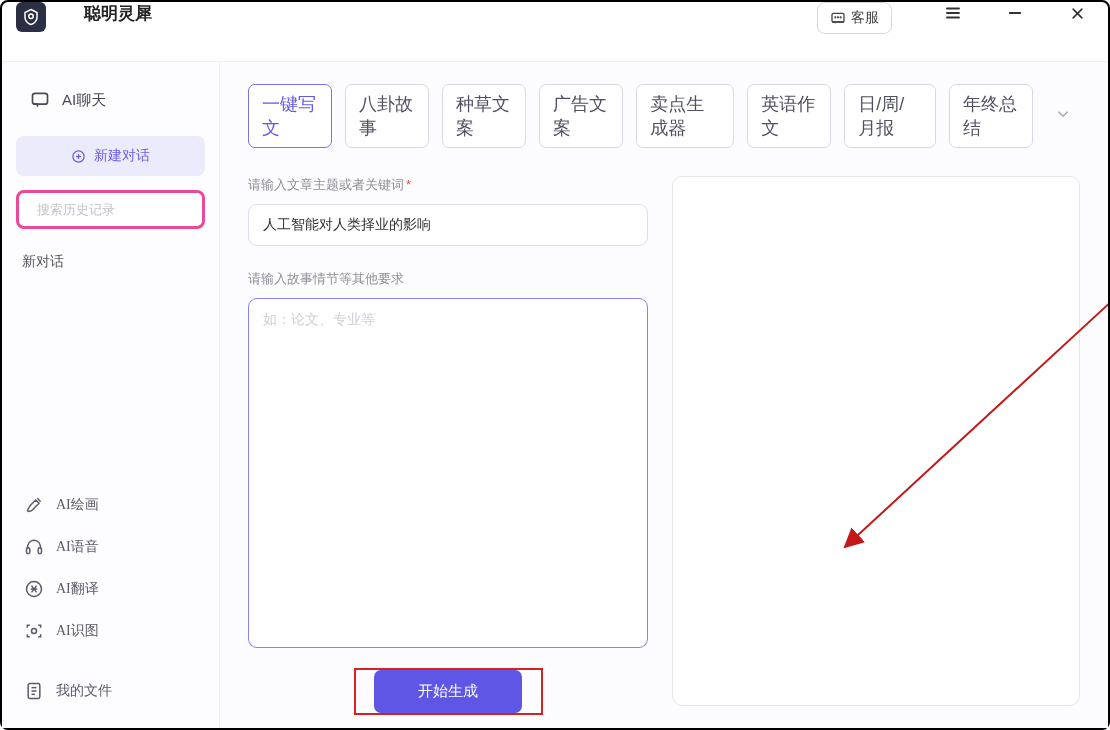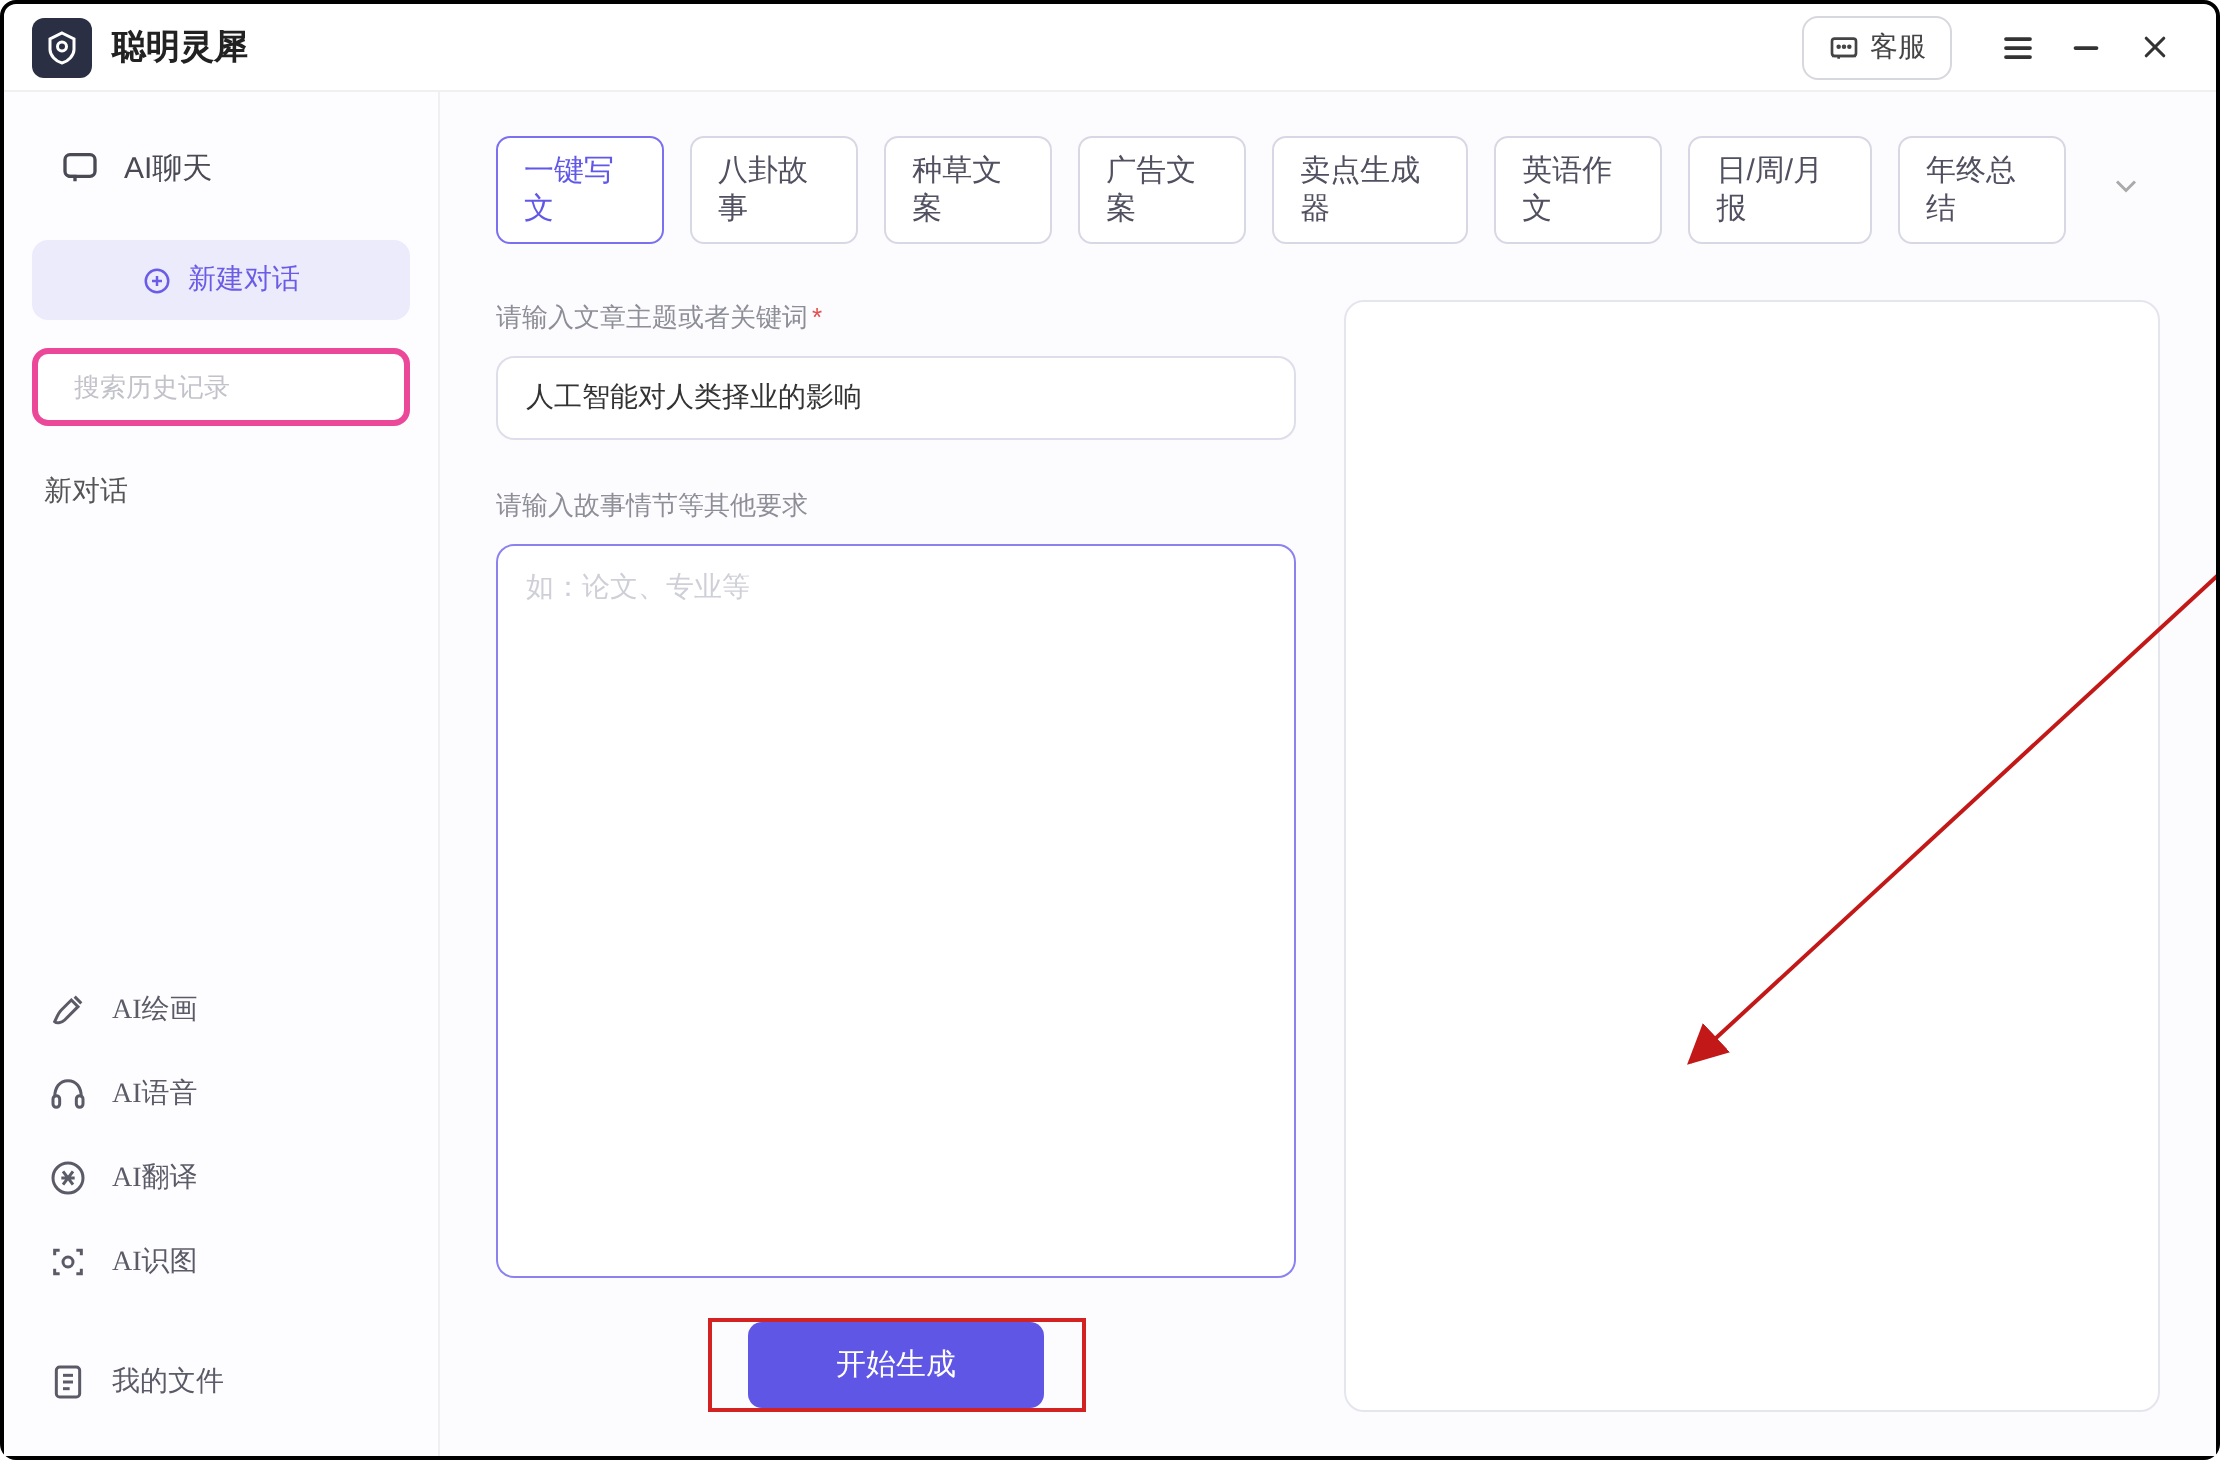--- a/index.html
+++ b/index.html
@@ -15,25 +15,26 @@
       width: 100%;
       height: 100%;
       border: 2px solid #000;
       border-radius: 8px;
       display: flex;
       flex-direction: column;
       background: #fff;
     }
     
     .title-bar {
-      height: 44px;
-      display: flex;
-      align-items: center;
+      height: 60px;
+      display: flex;
+      align-items: flex-start;
       padding: 0 14px;
       border-bottom: 1px solid #f0f0f0;
+      gap: 28px;
     }
     .app-logo {
       width: 30px;
       height: 30px;
       background: #2b2f44;
       border-radius: 6px;
       display: flex;
       align-items: center;
       justify-content: center;
       margin-right: 10px;
@@ -165,21 +166,21 @@
     .tag-row {
       display: flex;
       align-items: center;
       gap: 13px;
       margin-bottom: 28px;
     }
     .tag {
       padding: 7px 13px;
       border: 1px solid #d8d8e5;
       border-radius: 7px;
-      font-size: 15px;
+      font-size: 18px;
       color: #505060;
       cursor: pointer;
       background: #fff;
     }
     .tag.active {
       border-color: #7a70f0;
       color: #6258e8;
     }
     .tag-expand {
       margin-left: auto;

